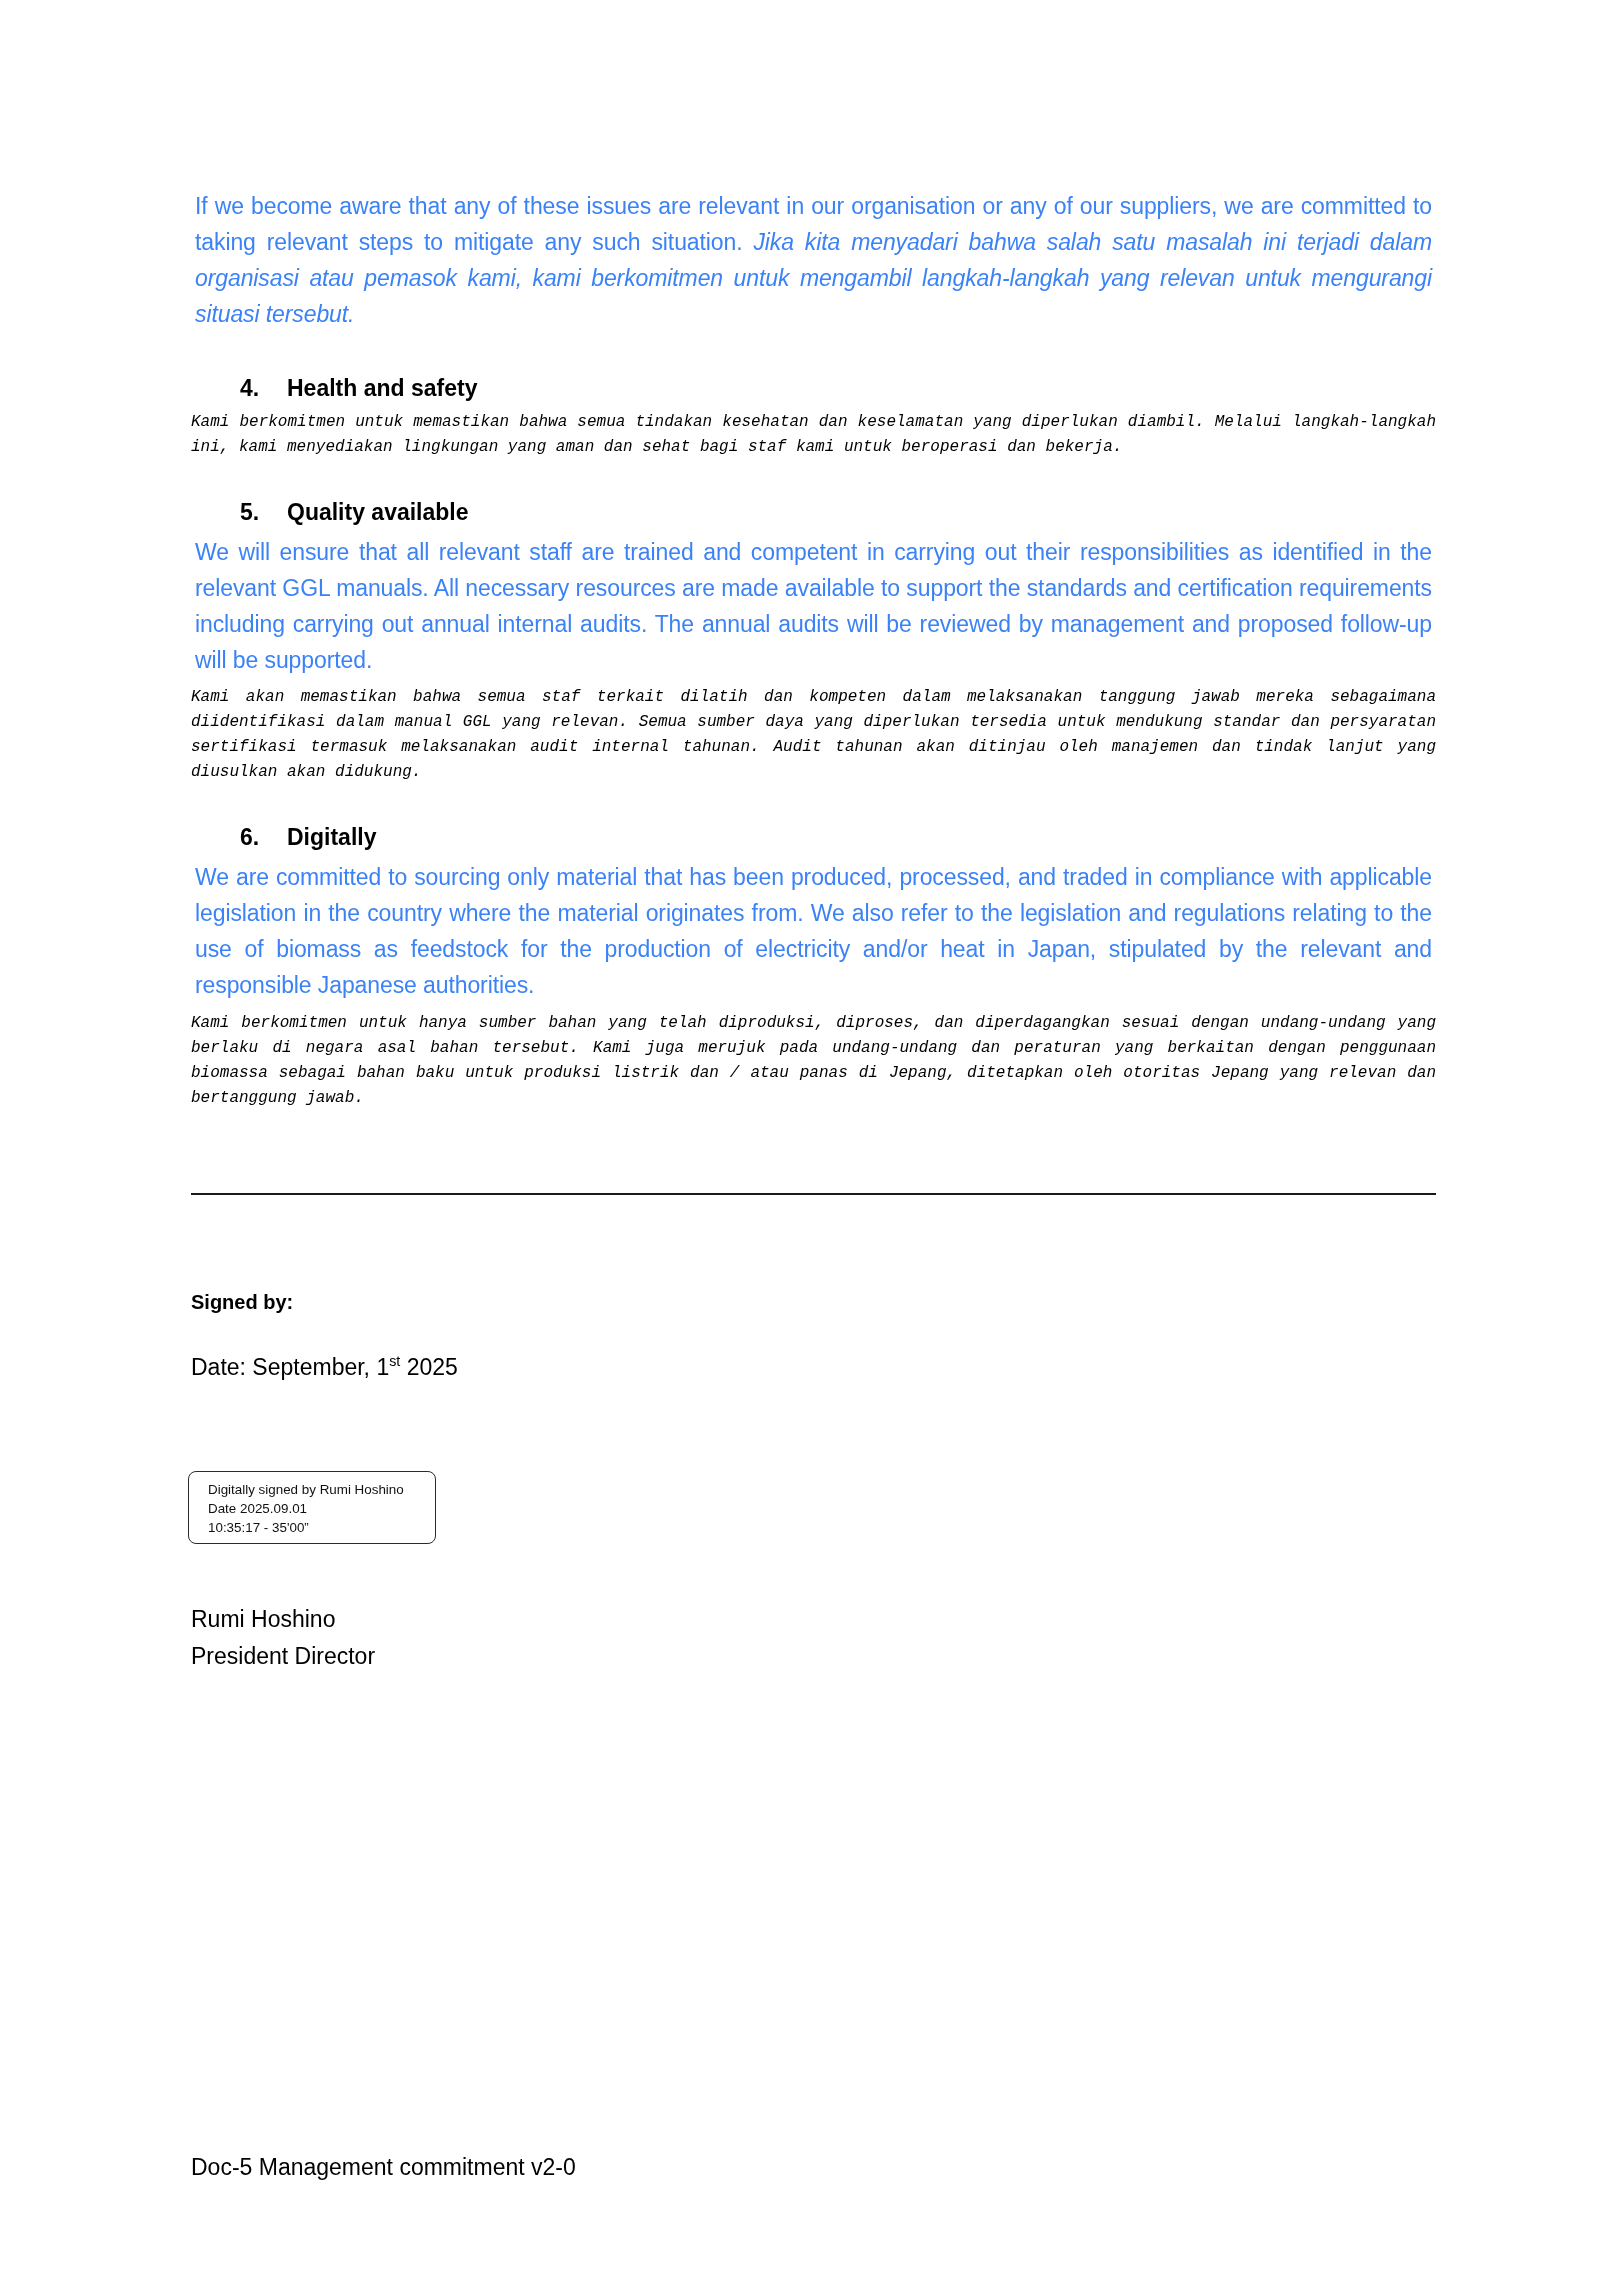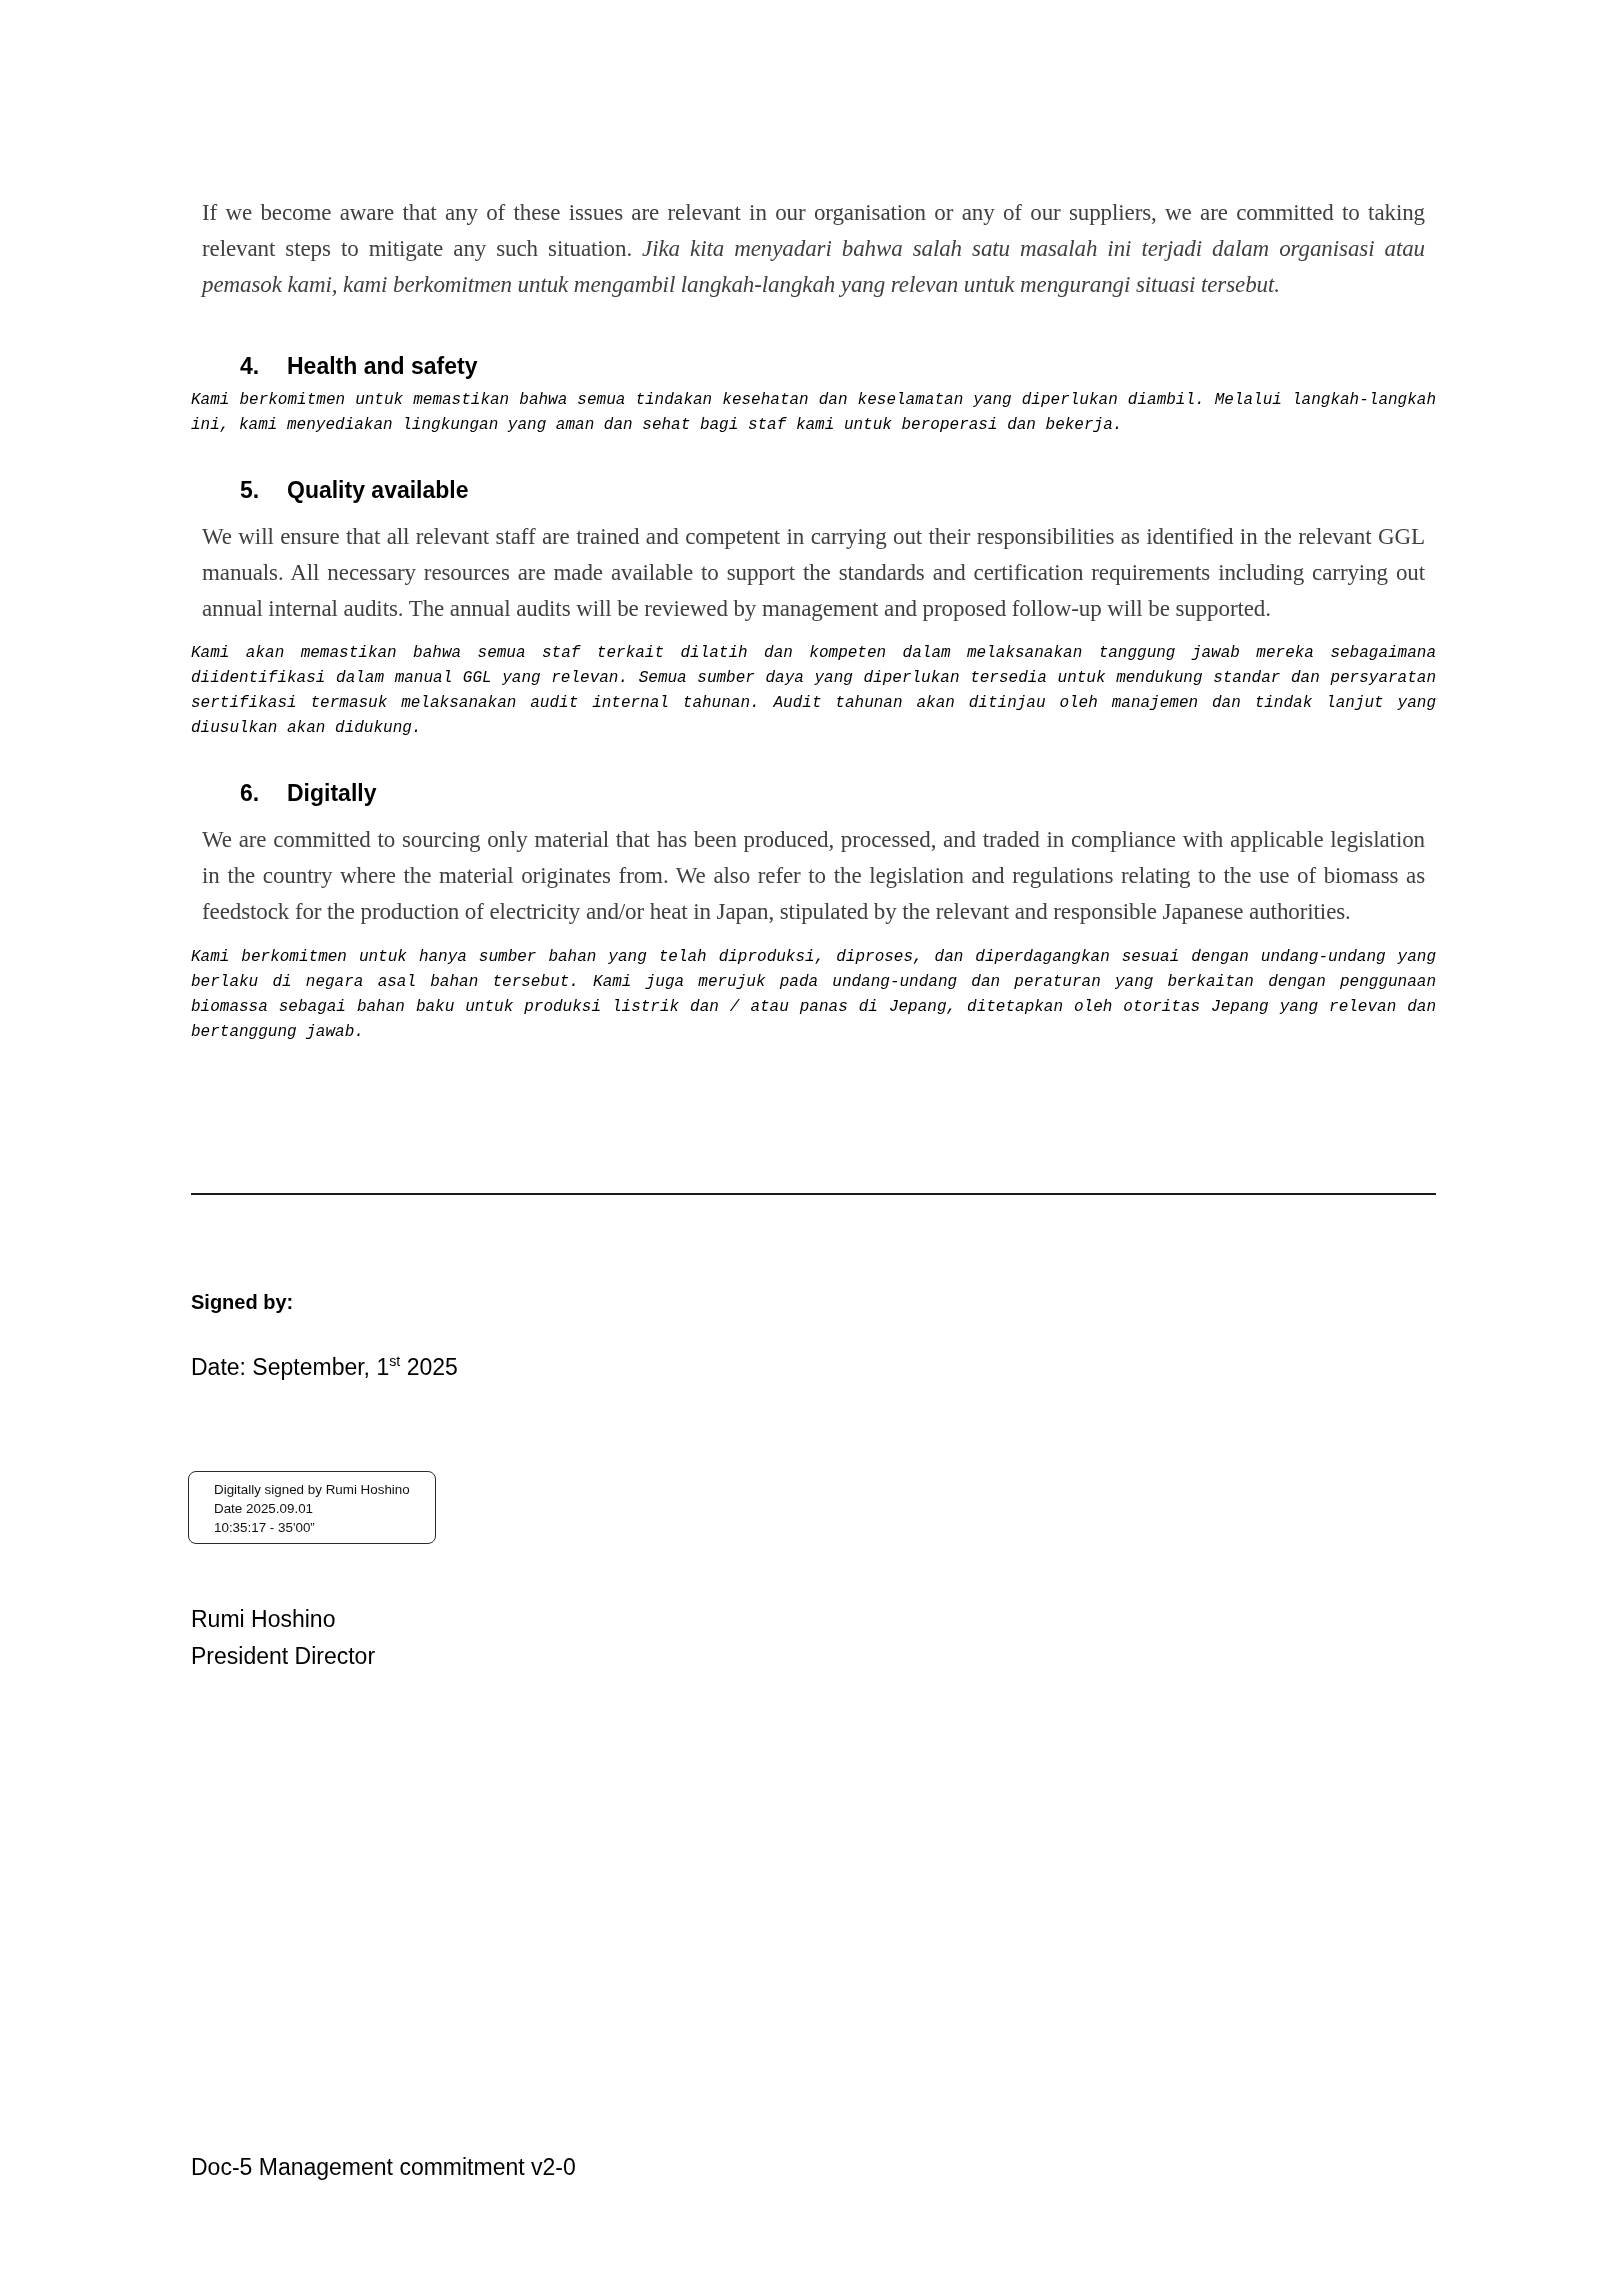--- a/index.html
+++ b/index.html
@@ -22,27 +22,27 @@
   }
   .content {
     position: absolute;
     left: 191px;
     top: 0;
     width: 1245px;
   }
 
   
   .en {
-    font-family: Liberation Serif, serif;
+    font-family: Liberation Sans, sans-serif;
     font-size: 23px;
     line-height: 36px;
     text-align: justify;
-    margin: 11px;
+    margin: 4px;
     letter-spacing: -0.1px;
-    color: #404040;
+    color: #3b82f6;
   }
 
   
   .id-inline {
     font-style: italic;
   }
 
   
   .id {
     font-family: Liberation Mono, monospace;
@@ -114,21 +114,21 @@
   
   .sig-box {
     position: absolute;
     left: 188px;
     top: 1471px;
     width: 248px;
     height: 73px;
     border: 1.3px solid #2b2b2b;
     border-radius: 8px;
     box-sizing: border-box;
-    padding: 8px 0 0 25px;
+    padding: 8px 0 0 19px;
     background: #ffffff;
   }
   .sig-box .sline {
     font-family: "Liberation Sans", sans-serif;
     font-size: 13.4px;
     line-height: 19px;
     color: #111;
     white-space: nowrap;
   }
 

